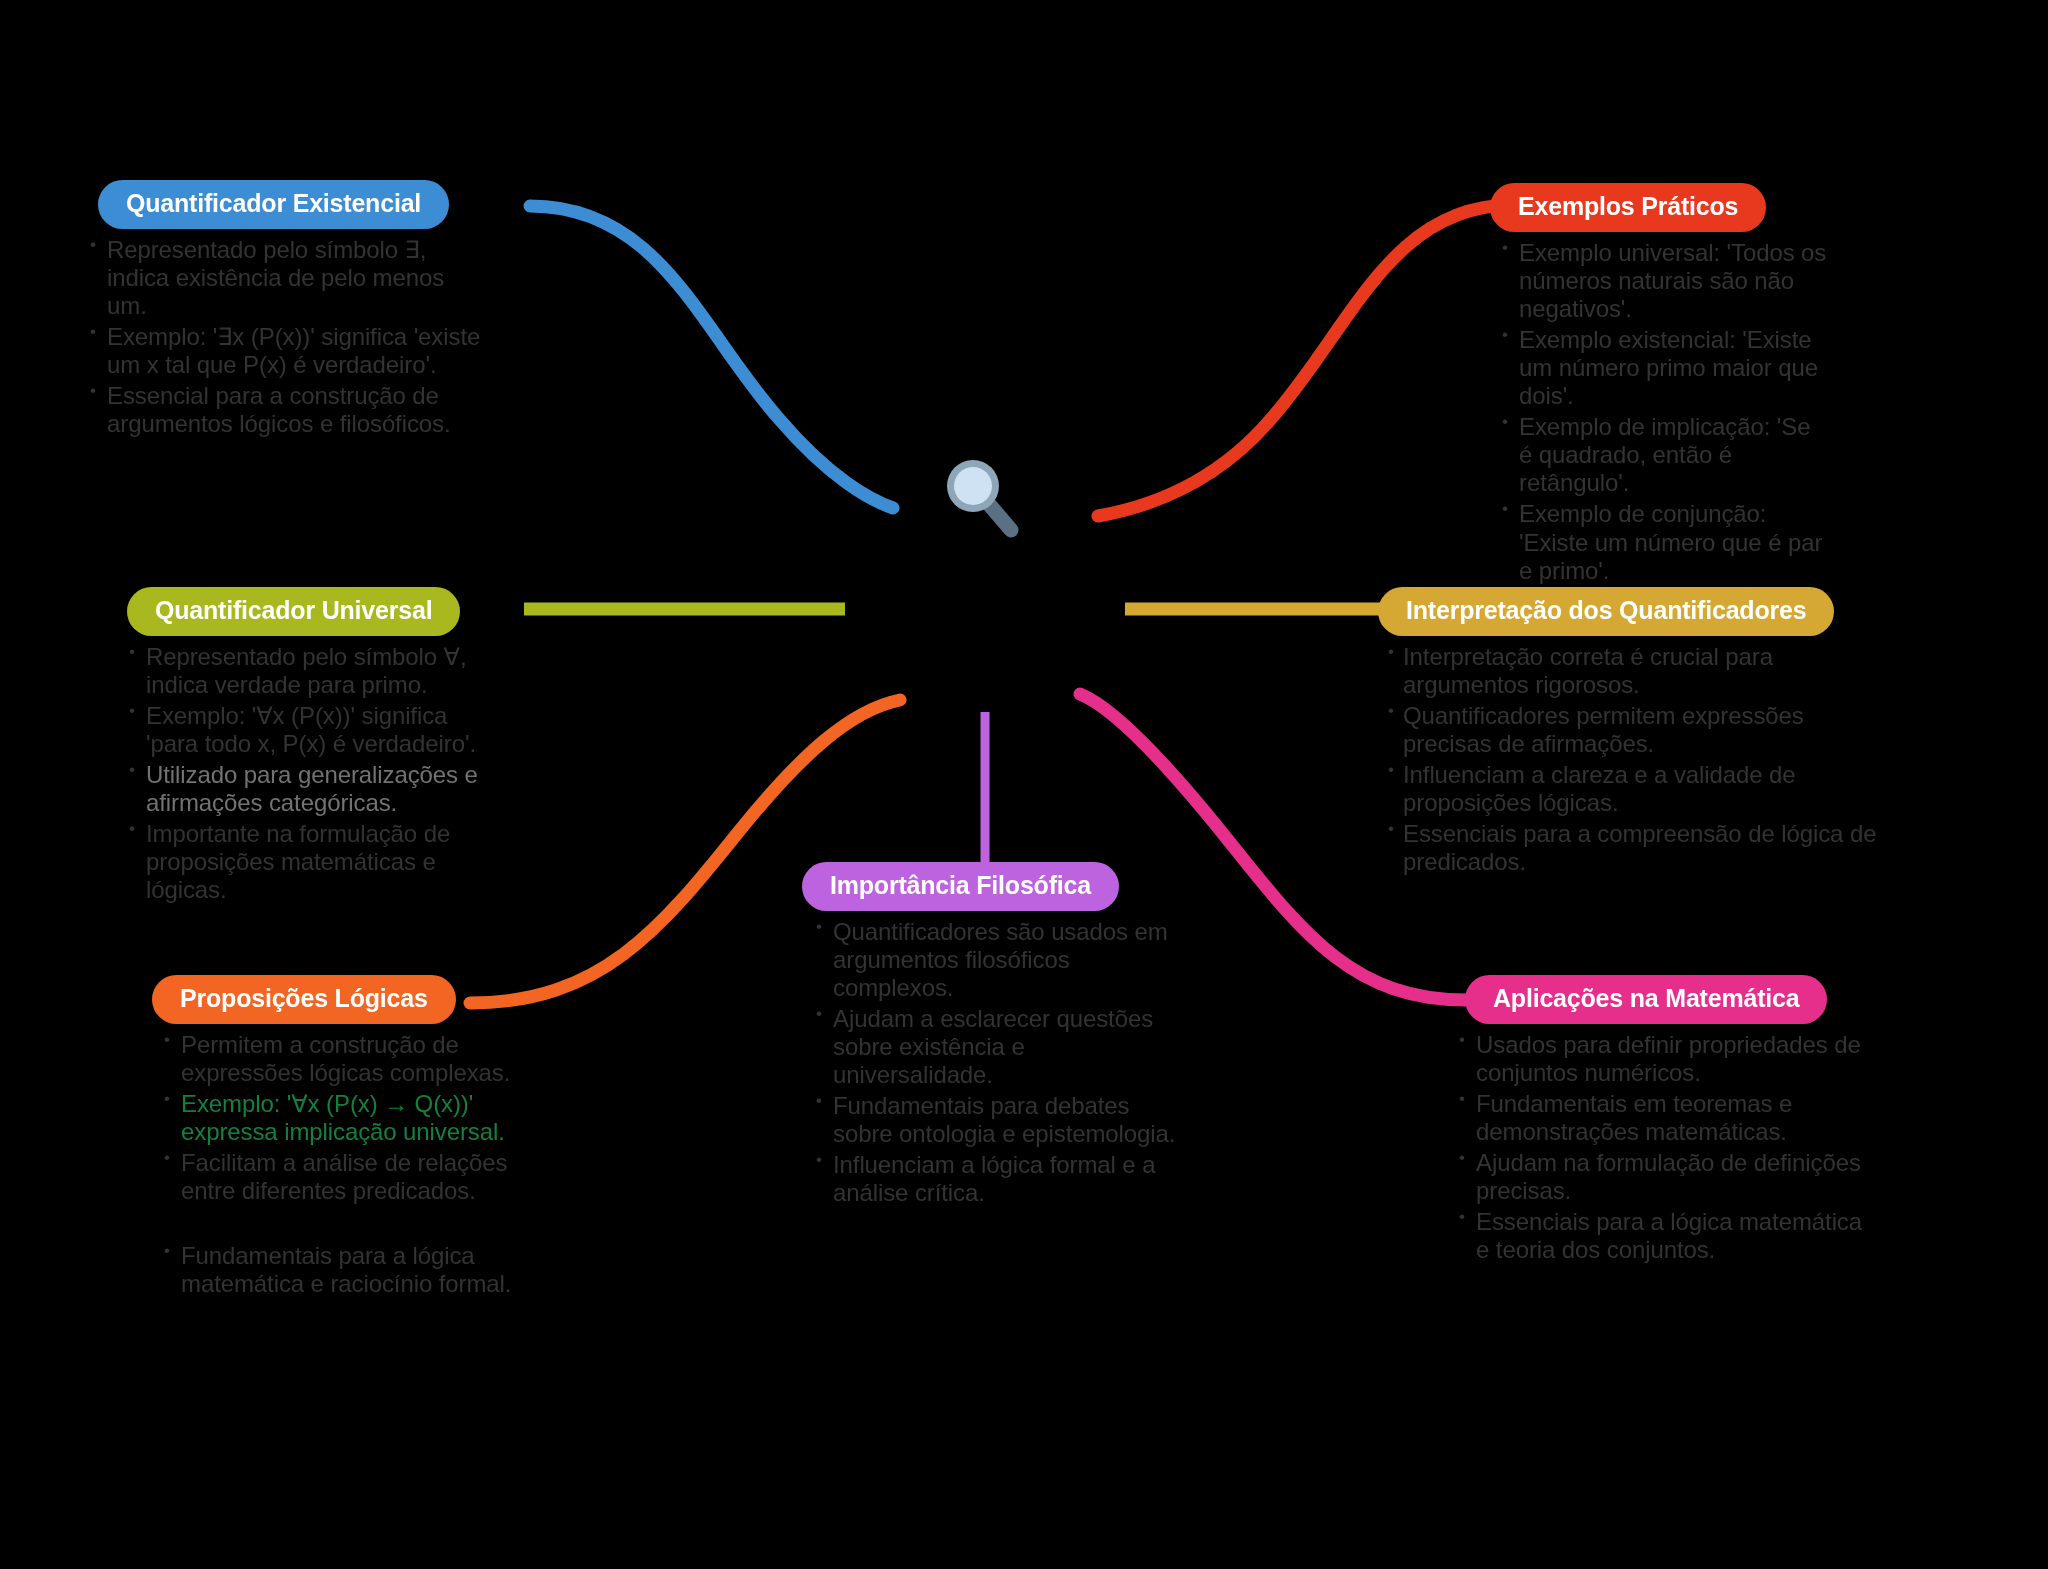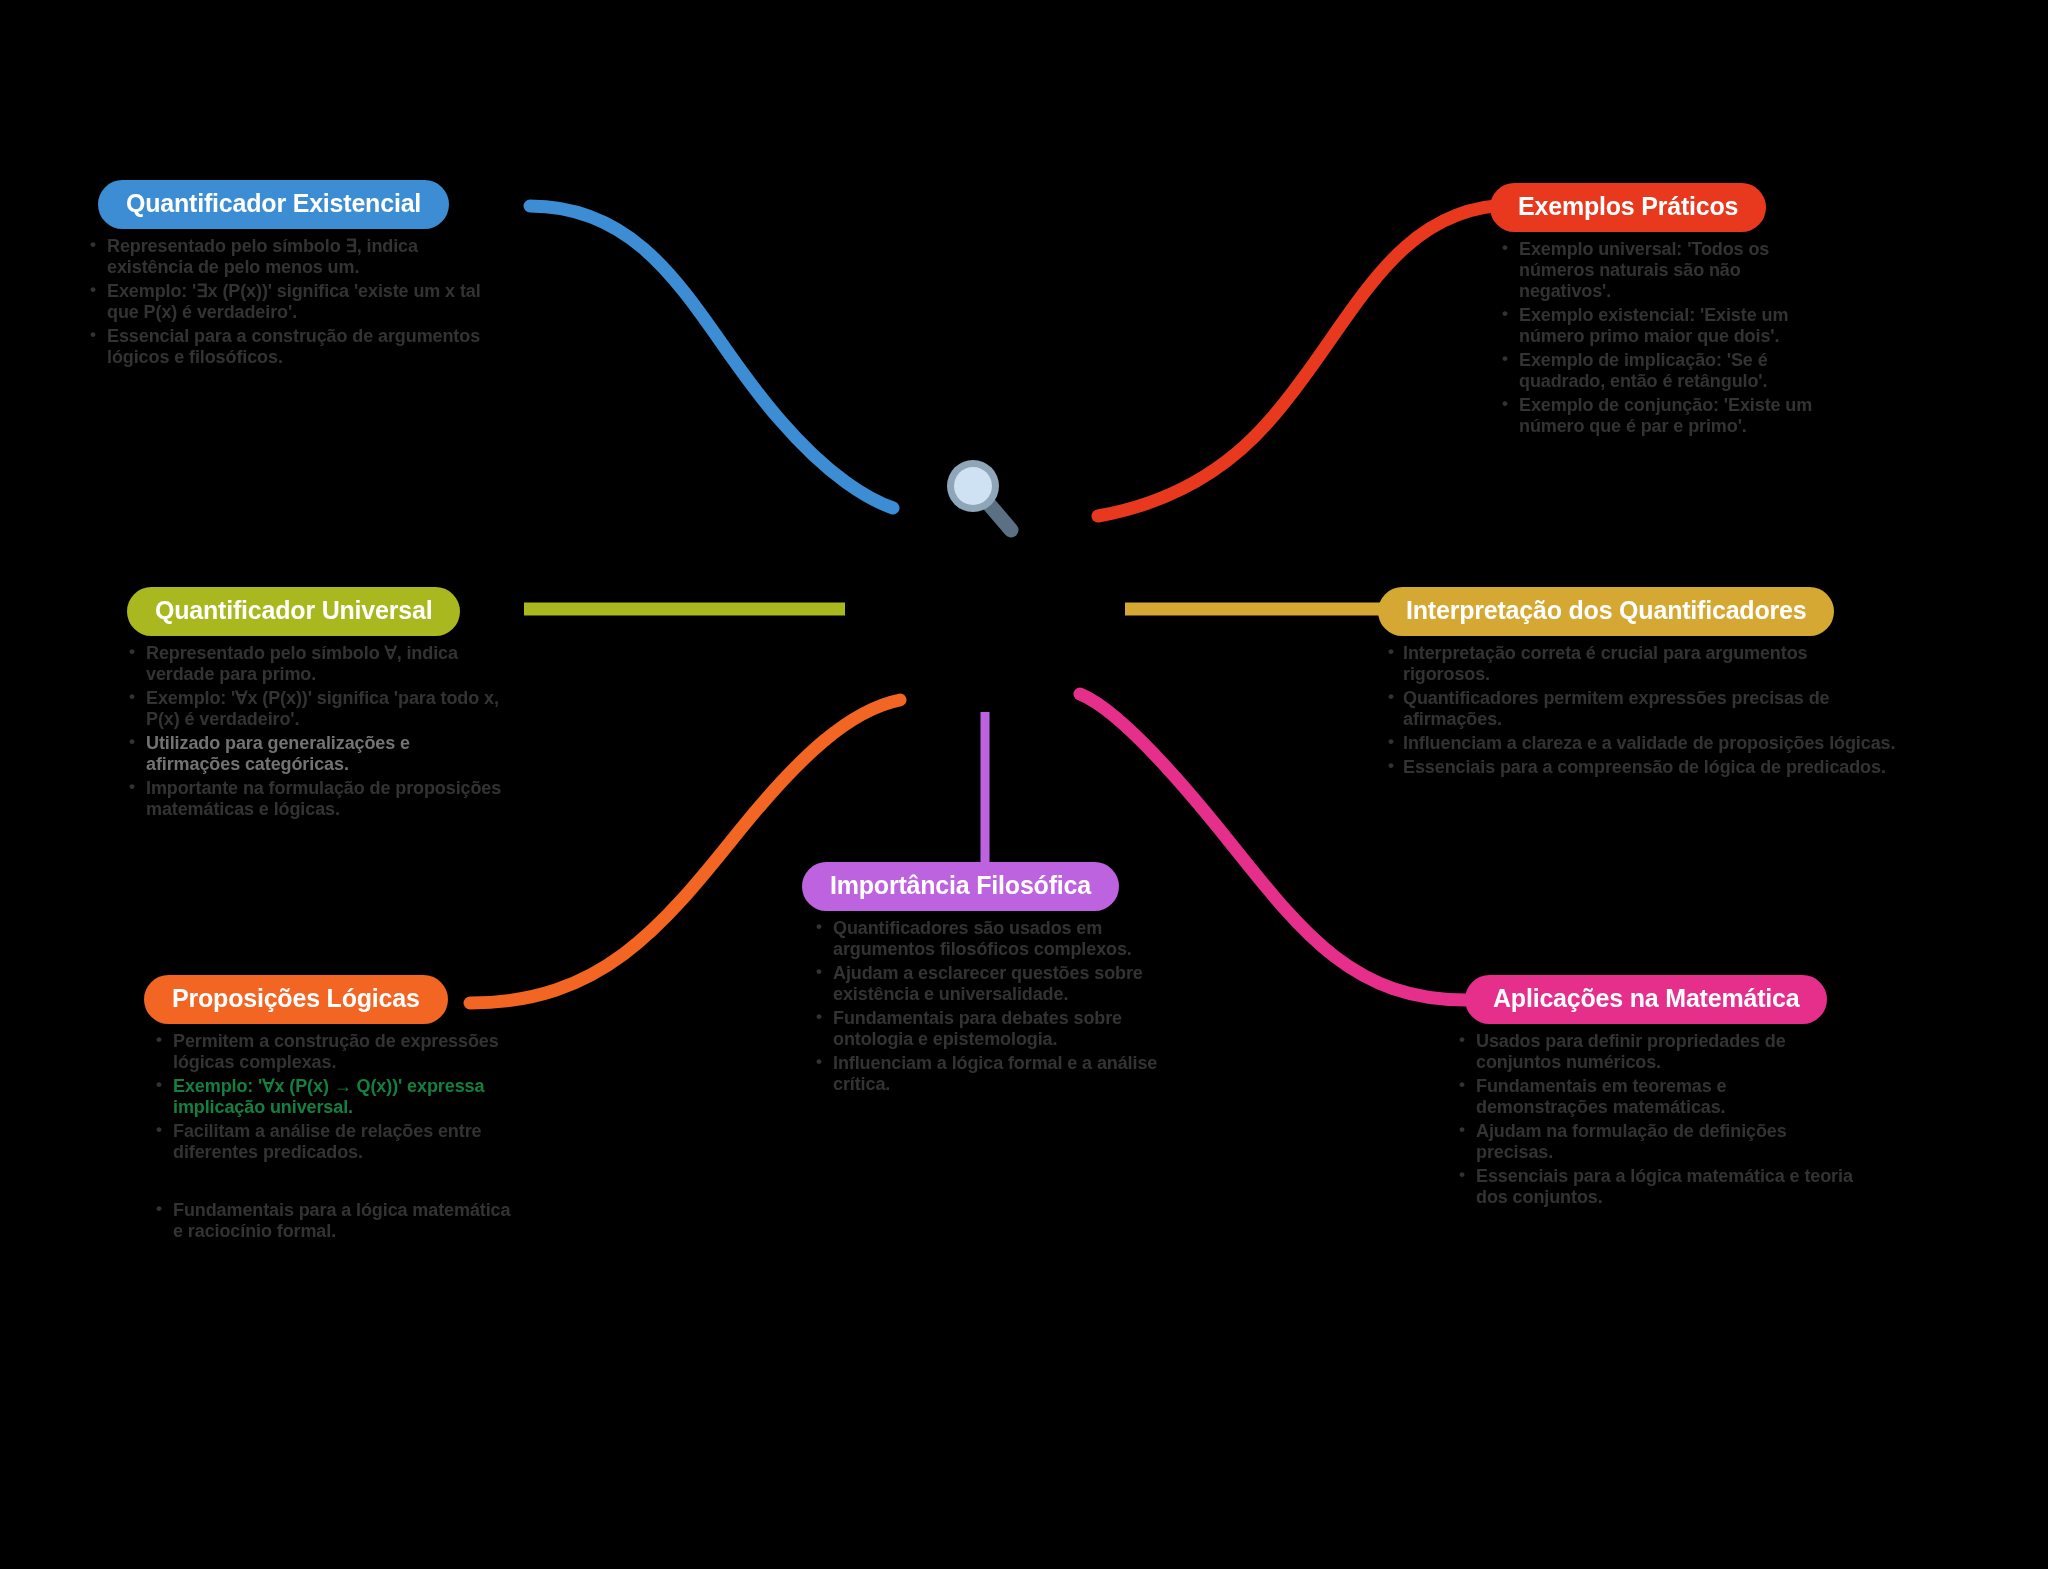--- a/index.html
+++ b/index.html
@@ -61,22 +61,22 @@
 
   .node-list {
     list-style: none;
     margin-top: 7px;
     padding: 0;
   }
 
   .node-list li {
     position: relative;
     color: #333333;
-    font-size: 18px;
-    font-weight: bold;
+    font-size: 24px;
+    font-weight: normal;
     line-height: 1.17;
     letter-spacing: -0.1px;
     padding-left: 19px;
     margin-bottom: 3px;
   }
 
   .node-list li::before {
     content: "\2022";
     position: absolute;
     left: 2px;
@@ -86,21 +86,21 @@
   }
 
   
   #node-existencial   { left: 88px;   top: 180px;  width: 400px; }
   #node-existencial .node-pill { margin-left: 10px; }
 
   #node-universal     { left: 115px;  top: 587px;  width: 390px; }
   #node-universal .node-pill { margin-left: 12px; }
   #node-universal .node-list { margin-left: 12px; }
 
-  #node-proposicoes   { left: 132px;  top: 975px;  width: 390px; }
+  #node-proposicoes   { left: 140px;  top: 975px;  width: 390px; }
   #node-proposicoes .node-pill { margin-left: 12px; }
   #node-proposicoes .node-list { margin-left: 22px; }
 
   #node-exemplos      { left: 1490px; top: 183px;  width: 340px; }
   #node-exemplos .node-list { margin-left: 10px; }
 
   #node-interpretacao { left: 1378px; top: 587px;  width: 520px; }
   #node-interpretacao .node-list { margin-left: 8px; }
   #node-interpretacao .node-list li { padding-left: 17px; }
 

